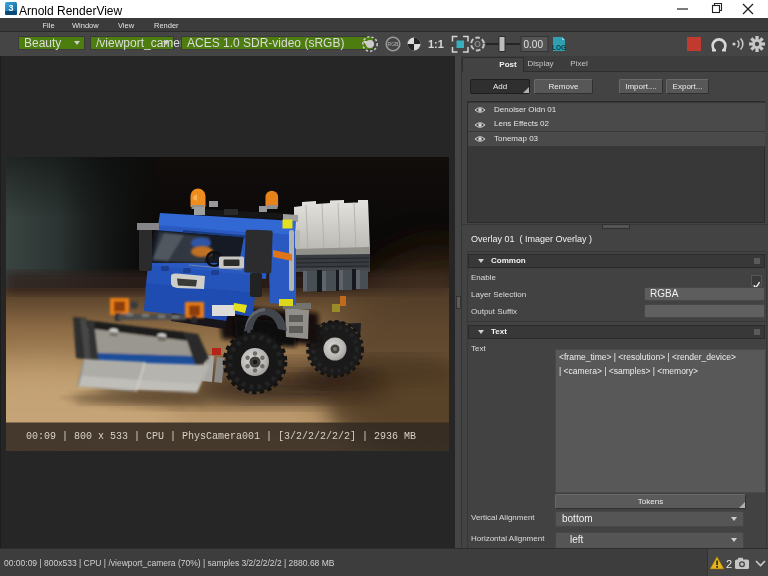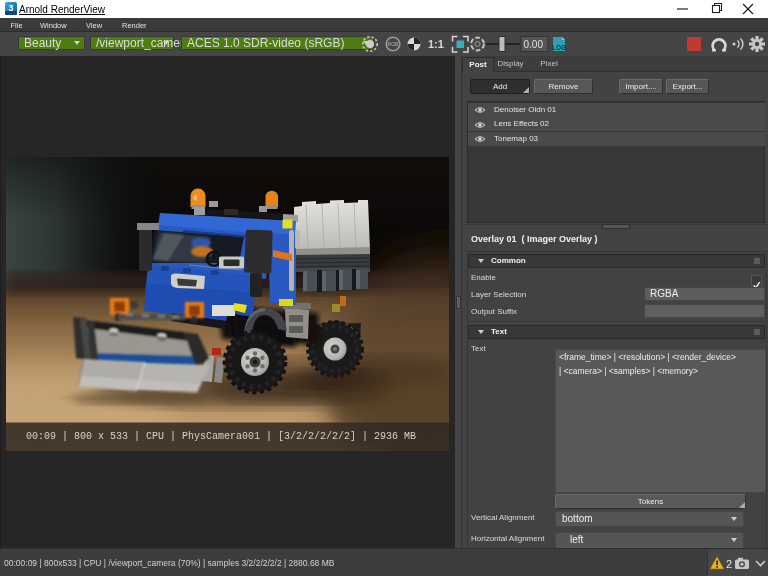--- a/index.html
+++ b/index.html
@@ -1,33 +1,33 @@
 <!DOCTYPE html>
 <html><head><meta charset="utf-8"><style>
 html,body{margin:0;padding:0;width:768px;height:576px;overflow:hidden;background:#434343;font-family:"Liberation Sans",sans-serif;}
 .abs{position:absolute;}
 #win{position:relative;width:768px;height:576px;}
 
 #title{left:0;top:0;width:768px;height:18px;background:#ffffff;color:#000;}
-#title .t{position:absolute;left:19px;top:4px;font-size:10px;text-decoration:underline;}
+#title .t{position:absolute;left:19px;top:4px;font-size:12px;}
 
 #menu{left:0;top:18px;width:768px;height:13px;background:#3b3b3b;border-bottom:1px solid #2b2b2b;color:#e2e2e2;font-size:7.5px;}
-#menu span{position:absolute;top:3px;}
+#menu span{position:absolute;top:3px;margin-left:32px;}
 
 #tool{left:0;top:32px;width:768px;height:24px;background:#454545;}
 .dd{position:absolute;top:3.5px;height:12px;background:#4d7c0f;border:1px solid #3a3a3a;color:#dcdcdc;font-size:12px;line-height:12px;margin-left:16px;}
 .dd .lbl{position:absolute;left:5px;top:0;white-space:nowrap;}
 .dda{position:absolute;right:4px;top:4.5px;width:0;height:0;border-left:3.5px solid transparent;border-right:3.5px solid transparent;border-top:4px solid #cfcfcf;}
 
 #vp{left:0;top:56px;width:455px;height:492px;background:#262626;border-left:1px solid #1d1d1d;}
 #split{left:455px;top:56px;width:6px;height:492px;background:#454545;}
 #splitg{left:456px;top:296px;width:3px;height:11px;background:#5d5d5d;border:1px solid #333;}
 
 #panel{left:461px;top:56px;width:307px;height:492px;background:#434343;border-left:1px solid #353535;}
-.tab{position:absolute;top:1px;height:14px;font-size:8px;color:#c6c6c6;text-align:center;line-height:14px;}
+.tab{position:absolute;top:1px;height:14px;font-size:8px;color:#c6c6c6;text-align:center;line-height:14px;padding-left:30px;}
 #tabline{position:absolute;left:0;top:15px;width:307px;height:1px;background:#2e2e2e;}
 .btn{position:absolute;background:#575757;border:1px solid #6a6a6a;border-bottom-color:#303030;border-right-color:#303030;border-radius:2px;color:#ececec;font-size:8px;text-align:center;}
 .row{position:absolute;left:5px;width:297px;height:14px;background:#4a4a4a;color:#e4e4e4;font-size:8px;line-height:14px;}
 .lab{position:absolute;color:#dcdcdc;font-size:8px;white-space:nowrap;}
 .inp{position:absolute;background:#5d5d5d;border:1px solid #474747;border-radius:2px;color:#f0f0f0;font-size:10px;}
 .rhead{position:absolute;height:12px;background:#383838;border:1px solid #2a2a2a;color:#f2f2f2;font-size:8px;font-weight:bold;}
 
 #status{left:0;top:548px;width:768px;height:28px;background:#3d3d3d;border-top:1px solid #2e2e2e;color:#d2d2d2;font-size:8.5px;}
 </style></head>
 <body>
@@ -408,21 +408,21 @@
         </svg>
       <span style="margin-left:26px">Lens Effects 02</span></div>
     <div class="row" style="left:6px;top:75.9px">
       <svg class="abs" style="left:6px;top:3.5px" width="12" height="8" viewBox="0 0 12 8">
           <path d="M1 4 Q6 -0.5 11 4 Q6 8.5 1 4 Z" fill="none" stroke="#d8d8d8" stroke-width="1"></path>
           <circle cx="6" cy="4" r="1.7" fill="#d8d8d8"></circle>
         </svg>
       <span style="margin-left:26px">Tonemap 03</span></div>
     <div class="abs" style="left:0px;top:168px;width:307px;height:1px;background:#383838"></div>
     <div class="abs" style="left:140px;top:168px;width:26px;height:3px;background:#555;border:1px solid #303030"></div>
-    <div class="lab" style="left:9px;top:178px;font-weight:bold;font-size:9px;color:#f2f2f2">Overlay 01&nbsp; ( Imager Overlay )</div>
+    <div class="lab" style="left:9px;top:178px;font-weight:normal;font-size:9px;color:#f2f2f2">Overlay 01&nbsp; ( Imager Overlay )</div>
 
     <div class="abs" style="left:5px;top:195px;width:298px;height:70px;background:#424242;border:1px solid #373737"></div>
     <div class="rhead" style="left:6px;top:198px;width:295px;line-height:12px">
       <span style="position:absolute;left:9px;top:4px;width:0;height:0;border-left:3.5px solid transparent;border-right:3.5px solid transparent;border-top:4px solid #cfcfcf"></span>
       <span style="position:absolute;left:22px">Common</span>
       <span style="position:absolute;right:4px;top:3px;width:6px;height:6px;background:#5a5a5a"></span>
     </div>
     <div class="lab" style="left:9px;top:217px">Enable</div>
     <div class="abs" style="left:289px;top:219px;width:9px;height:9px;background:#3a3a3a;border:1px solid #565656">
       <svg width="9" height="9" viewBox="0 0 9 9">

